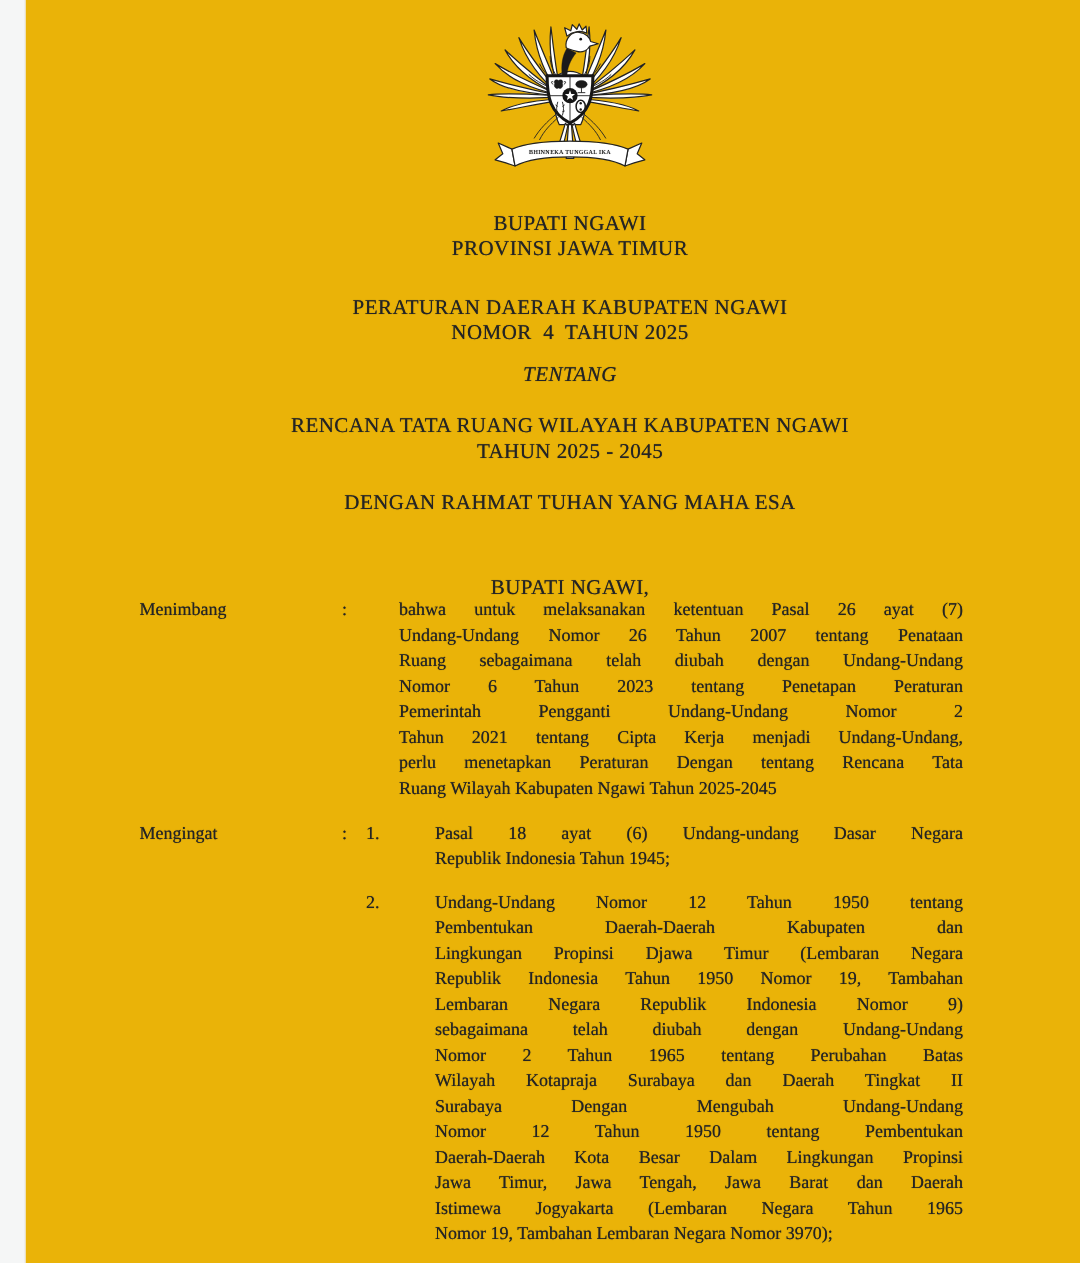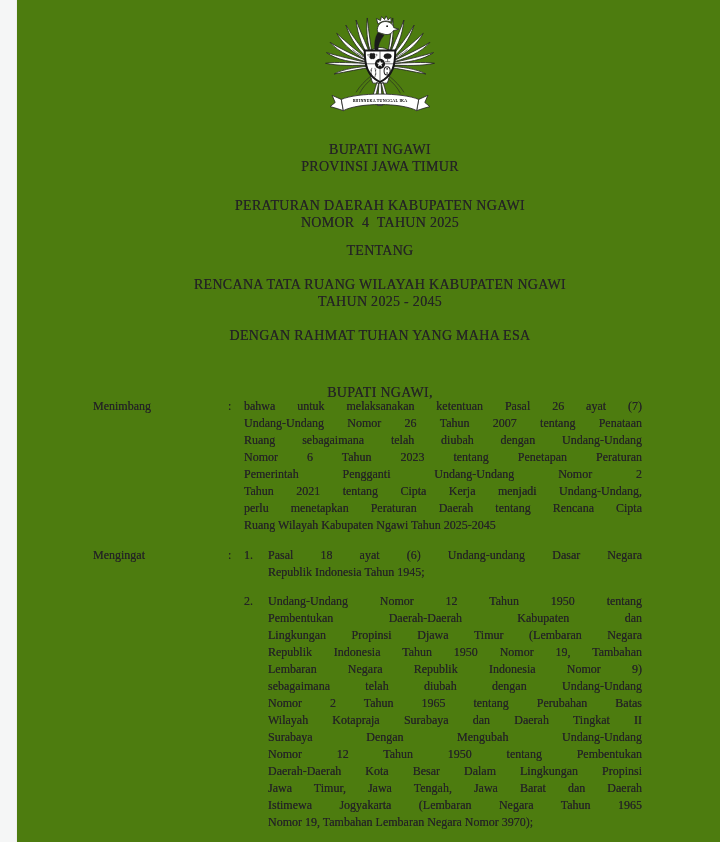--- a/index.html
+++ b/index.html
@@ -1,42 +1,42 @@
 <!DOCTYPE html>
 <html><head>
 <meta charset="utf-8">
 <style>
   html,body{margin:0;padding:0;background:#fff;}
   .screen{
-    position:relative;width:720px;height:842px;background:#4d7c0f;overflow:hidden;
+    position:relative;width:720px;height:842px;background:#eab308;overflow:hidden;
     font-family:"Liberation Serif","DejaVu Serif",serif;
     color:#242424;
     text-shadow:0 0 .5px rgba(40,40,40,.85);
   }
   .left-strip{position:absolute;left:0;top:0;width:16px;height:842px;background:#f5f6f6;border-right:1px solid #eeeeee;}
   .center{position:absolute;left:40px;right:0;text-align:center;font-size:14px;line-height:17px;letter-spacing:.3px;}
   .pre{white-space:pre;}
   .pos-authority{top:141px;}
   .pos-regulation{top:197px;}
-  .pos-tentang{top:242px;}
+  .pos-tentang{top:242px;font-style:italic;}
   .pos-subject{top:276px;}
   .pos-invocation{top:327px;}
   .pos-issuer{top:384px;}
   .emblem{position:absolute;left:324px;top:14px;width:112px;height:122px;}
   .clause{position:absolute;left:93px;display:flex;align-items:flex-start;font-size:12px;line-height:17px;}
   .clause-menimbang{top:398px;}
   .clause-mengingat{top:547px;}
   .c-label{width:135px;}
   .c-colon{width:16px;}
   .c-body{width:398px;}
   .item{display:flex;align-items:flex-start;}
   .item+.item{margin-top:12px;}
   .i-num{width:24px;}
   .i-body{width:374px;}
-  .tl{text-align:justify;text-align-last:justify;}
+  .tl{text-align:justify;text-align-last:justify;margin-left:22px;}
   .ll{text-align:left;text-align-last:left;}
   svg .ol{fill:#ffffff;stroke:#222222;stroke-width:1.6;stroke-linejoin:round;}
   svg .ln{fill:none;stroke:#222222;stroke-width:1.2;}
   svg .dk{fill:#1b1b1b;stroke:#1b1b1b;stroke-width:.6;}
 </style>
 </head>
 <body>
 
 <div class="screen">
   <div class="left-strip"></div>
@@ -116,21 +116,21 @@
   <div class="clause clause-menimbang">
     <div class="c-label">Menimbang</div>
     <div class="c-colon">:</div>
     <div class="c-body">
       <div class="tl jl">bahwa untuk melaksanakan ketentuan Pasal 26 ayat (7)</div>
       <div class="tl jl">Undang-Undang Nomor 26 Tahun 2007 tentang Penataan</div>
       <div class="tl jl">Ruang sebagaimana telah diubah dengan Undang-Undang</div>
       <div class="tl jl">Nomor 6 Tahun 2023 tentang Penetapan Peraturan</div>
       <div class="tl jl">Pemerintah Pengganti Undang-Undang Nomor 2</div>
       <div class="tl jl">Tahun 2021 tentang Cipta Kerja menjadi Undang-Undang,</div>
-      <div class="tl jl">perlu menetapkan Peraturan Daerah tentang Rencana Cipta</div>
+      <div class="tl jl">perlu menetapkan Peraturan Dengan tentang Rencana Tata</div>
       <div class="tl ll">Ruang Wilayah Kabupaten Ngawi Tahun 2025-2045</div>
     </div>
   </div>
 
   <div class="clause clause-mengingat">
     <div class="c-label">Mengingat</div>
     <div class="c-colon">:</div>
     <div class="c-body">
 
       <div class="item">

